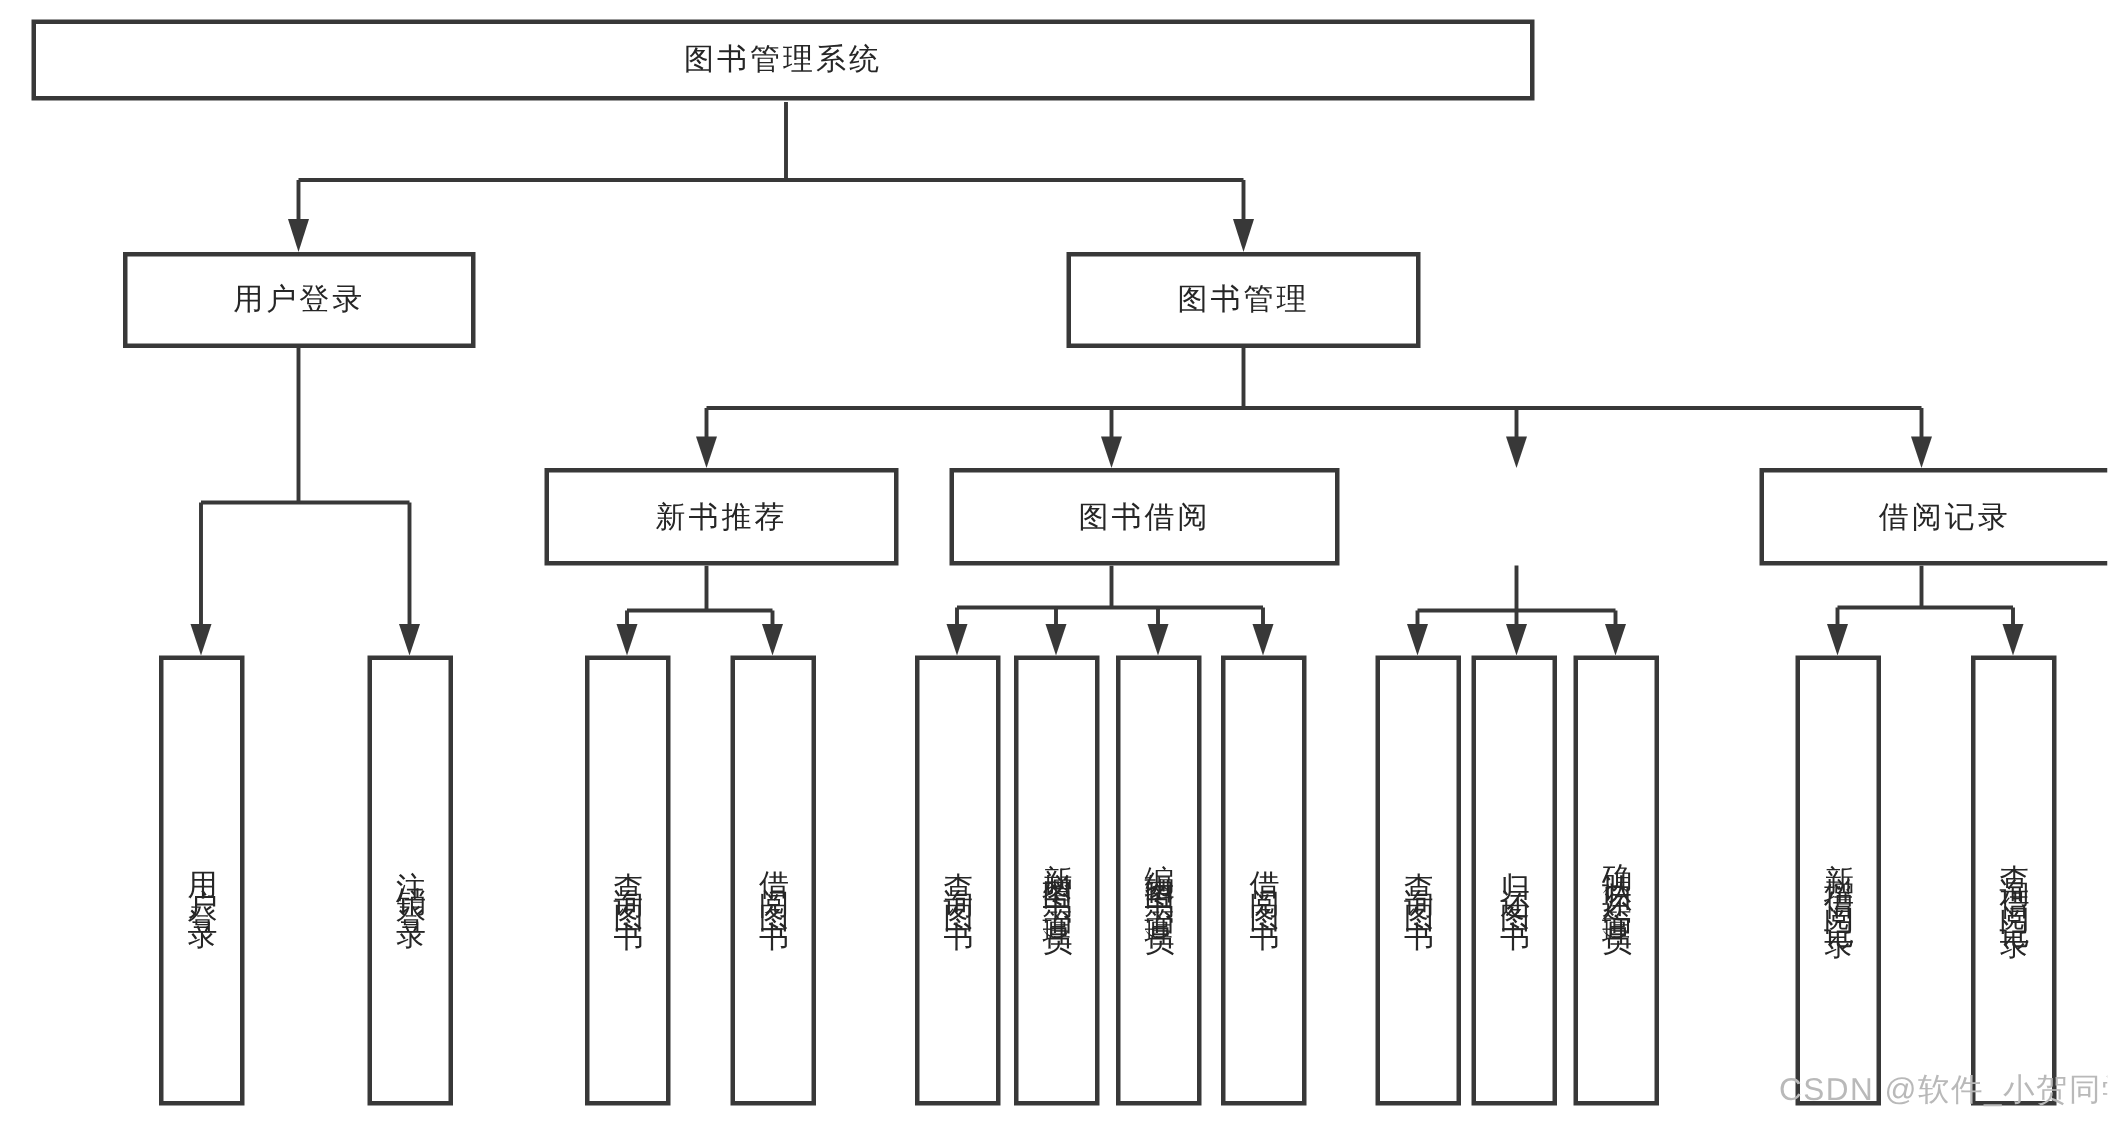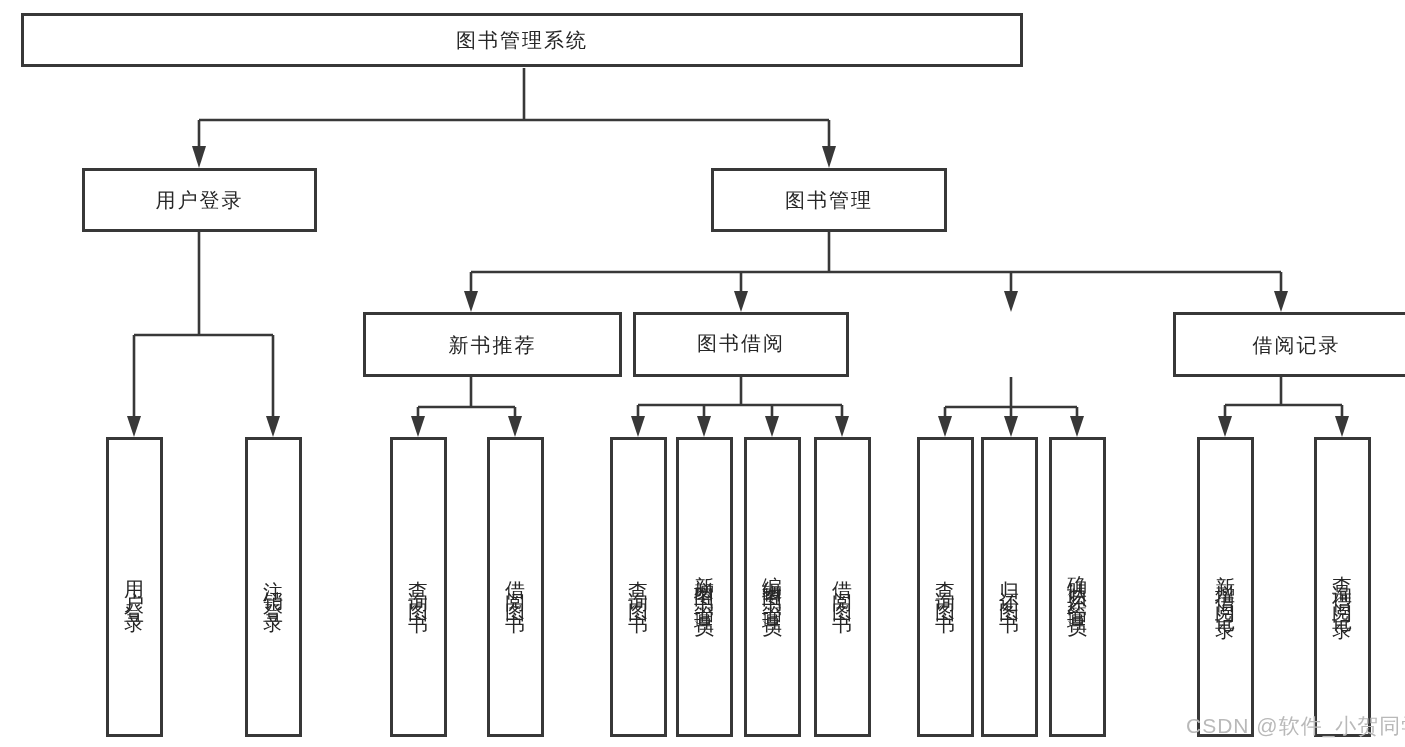--- a/index.html
+++ b/index.html
@@ -89,22 +89,22 @@
       <polygon points="1225,437 1218,416 1232,416"></polygon>
       <polygon points="1342,437 1335,416 1349,416"></polygon>
     </g>
   </svg>
 
   <div class="node root">图书管理系统</div>
 
   <div class="node lvl2" style="left:82px;width:235px;">用户登录</div>
   <div class="node lvl2" style="left:711px;width:236px;">图书管理</div>
 
-  <div class="node lvl3" style="left:363px;width:259px;">新书推荐</div>
-  <div class="node lvl3" style="left:633px;width:216px;font-family:Liberation Mono, monospace;">图书借阅</div>
+  <div class="node lvl3" style="left:363px;width:236px;">新书推荐</div>
+  <div class="node lvl3" style="left:633px;width:260px;">图书借阅</div>
   <div class="node lvl3" style="left:1173px;width:247px;">借阅记录</div>
 
   <div class="node leaf" style="left:106px;">用户登录</div>
   <div class="node leaf" style="left:245px;">注销登录</div>
 
   <div class="node leaf" style="left:390px;">查询图书</div>
   <div class="node leaf" style="left:487px;">借阅图书</div>
 
   <div class="node leaf" style="left:610px;">查询图书</div>
   <div class="node leaf" style="left:676px;letter-spacing:6px;">新增图书（管理员）</div>

